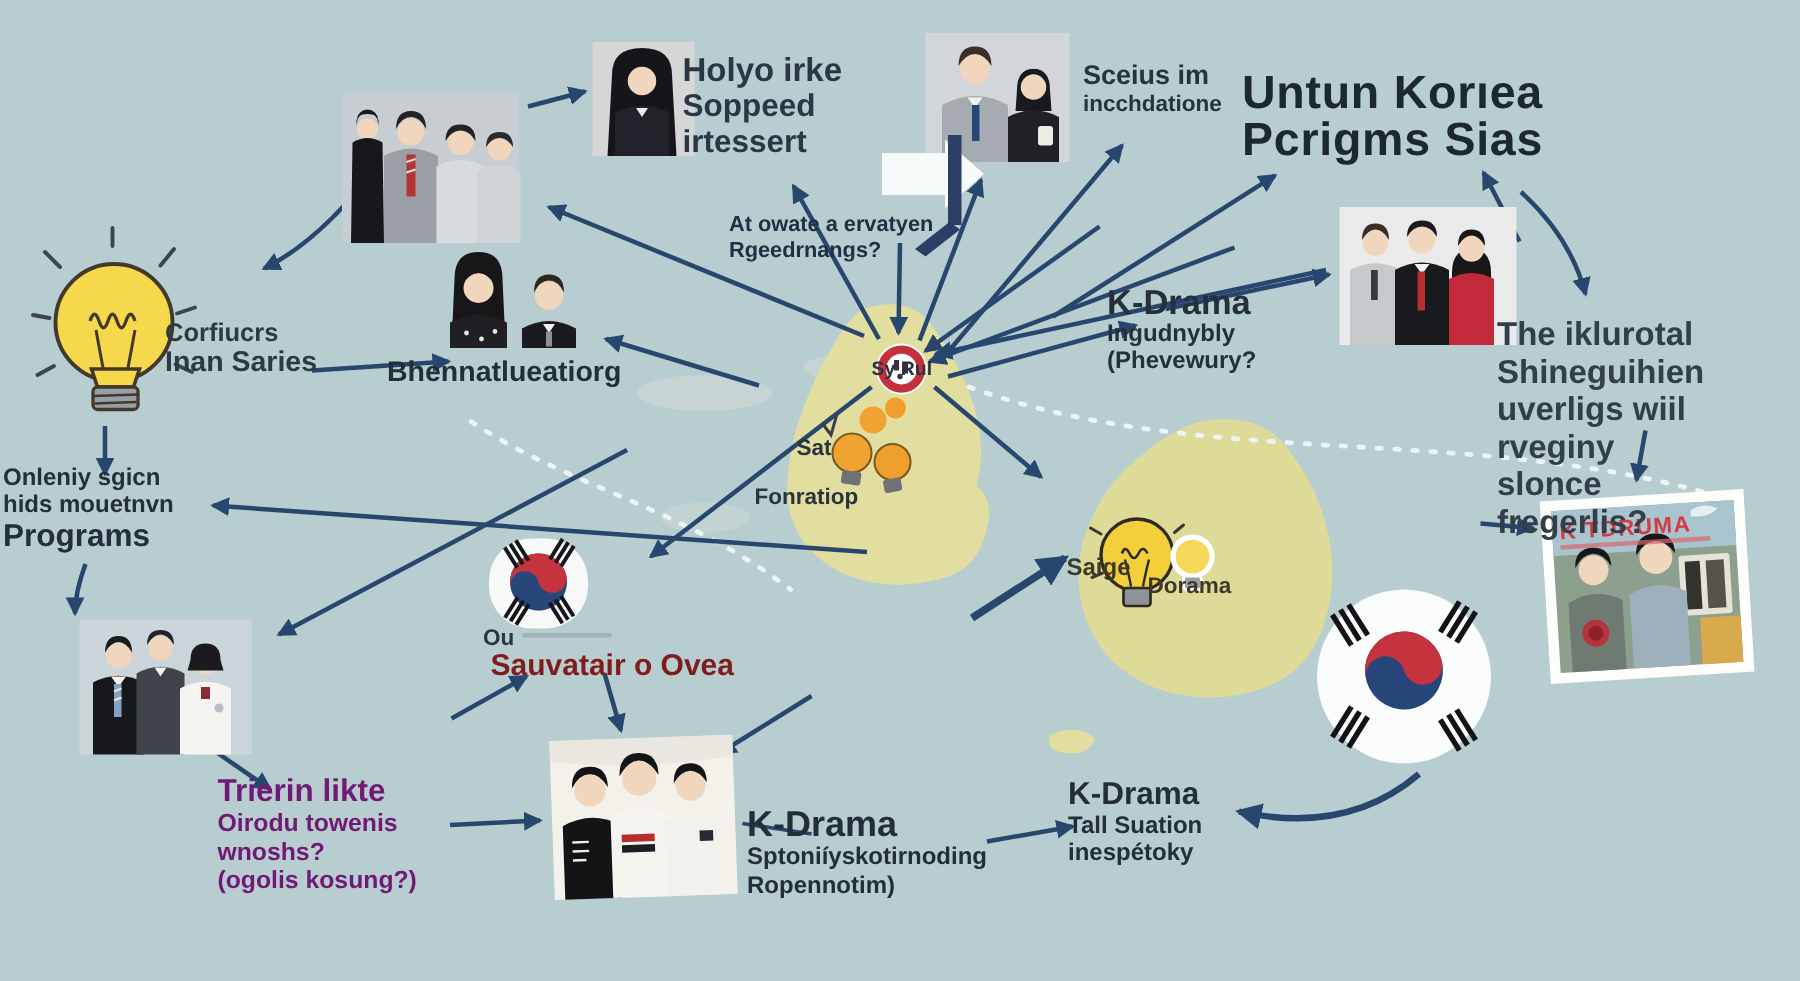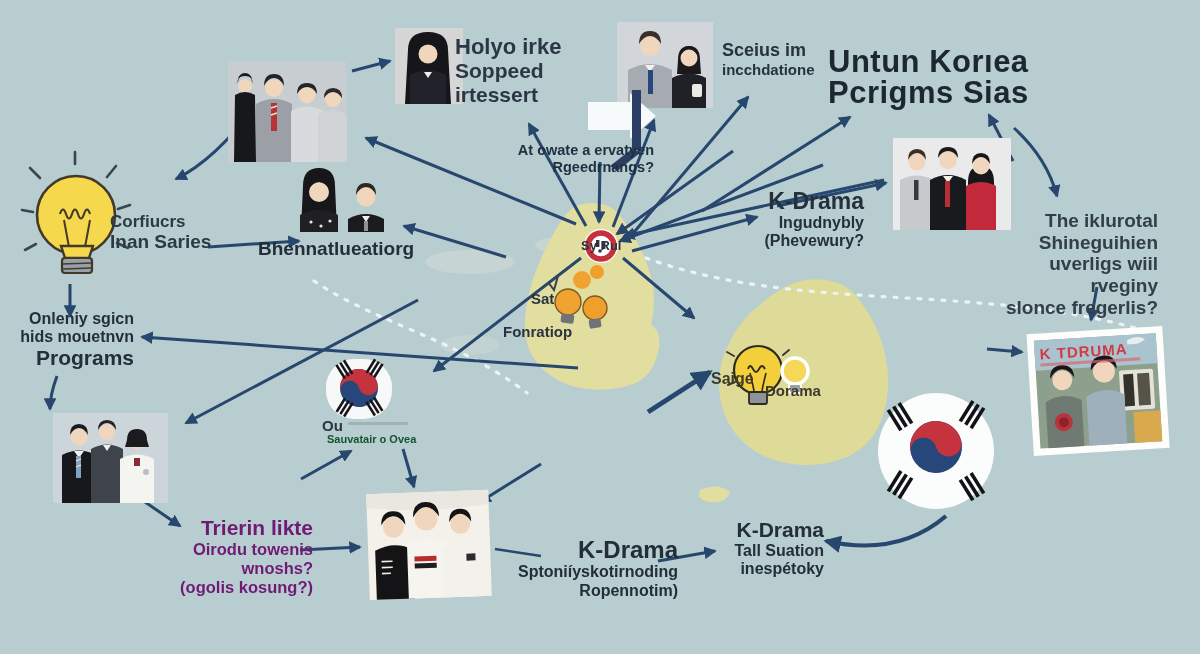--- a/index.html
+++ b/index.html
@@ -1,42 +1,42 @@
 <!DOCTYPE html>
 <html><head>
 <meta charset="utf-8">
 <style>
   html,body{margin:0;padding:0;background:#889;}
   #stage{position:relative;width:1200px;height:654px;background:#b7cdd0;overflow:hidden;
          font-family:"Liberation Sans","DejaVu Sans",sans-serif;}
   #gfx{position:absolute;left:0;top:0;}
   .txt{position:absolute;color:#26323d;line-height:1.14;white-space:nowrap;}
-  .ctr{text-align:right;white-space:normal;}
+  .ctr{text-align:left;white-space:normal;}
   .t-corfiucrs{left:110px;top:212px;font-size:17px;font-weight:bold;color:#2b3a43;}
   .t-corfiucrs .l2{font-size:19px;}
   .t-programs{left:2px;top:310px;width:132px;font-size:16px;font-weight:bold;color:#242f3a;}
   .t-programs .l3{font-size:21px;}
   .t-bhenna{left:258px;top:238px;font-size:19px;font-weight:bold;color:#232e38;}
   .t-holyo{left:455px;top:34px;font-size:22px;font-weight:bold;color:#2b3744;}
   .t-holyo .s{font-size:21px;}
   .t-atowate{left:486px;top:142px;width:168px;font-size:14.5px;font-weight:bold;color:#203041;}
   .t-sceius{left:722px;top:40px;font-size:18px;font-weight:bold;color:#27333d;}
   .t-sceius .s{font-size:15px;}
   .t-title{left:828px;top:46px;font-size:31px;font-weight:bold;letter-spacing:.5px;
            line-height:1.0;color:#1c272f;}
   .t-syrul{left:544px;top:239px;font-size:13px;font-weight:bold;color:#2a3340;margin-left:37px;}
   .t-sat{left:531px;top:290px;font-size:15px;font-weight:bold;color:#2a3340;}
   .t-fonratiop{left:503px;top:323px;font-size:15px;font-weight:bold;color:#2a3340;}
   .t-kdrama1{left:738px;top:188px;width:126px;font-size:16px;font-weight:bold;color:#25303b;}
   .t-kdrama1 .l1{font-size:23px;}
-  .t-iklurotal{left:998px;top:210px;width:160px;font-size:19px;font-weight:bold;color:#323e48;}
+  .t-iklurotal{left:998px;top:210px;width:160px;font-size:22px;font-weight:bold;color:#323e48;}
   .t-saige1{left:711px;top:370px;font-size:16px;font-weight:bold;color:#3e3a29;}
   .t-saige2{left:765px;top:382px;font-size:15px;font-weight:bold;color:#3e3a29;}
   .t-flagcap1{left:322px;top:417px;font-size:15px;font-weight:bold;color:#2b3540;}
-  .t-flagcap2{left:327px;top:433px;font-size:11px;font-weight:bold;color:#14532d;}
+  .t-flagcap2{left:327px;top:433px;font-size:20px;font-weight:bold;color:#7f1d1d;}
   .t-trierin{left:145px;top:516px;width:168px;font-size:16.5px;font-weight:bold;color:#701a75;}
   .t-trierin .l1{font-size:21px;}
   .t-kdrama2{left:498px;top:536px;width:180px;font-size:16px;font-weight:bold;color:#232e38;}
   .t-kdrama2 .l1{font-size:24px;}
   .t-kdrama3{left:712px;top:518px;width:112px;font-size:16px;font-weight:bold;color:#232e38;}
   .t-kdrama3 .l1{font-size:21px;}
 </style>
 </head>
 <body>
 

